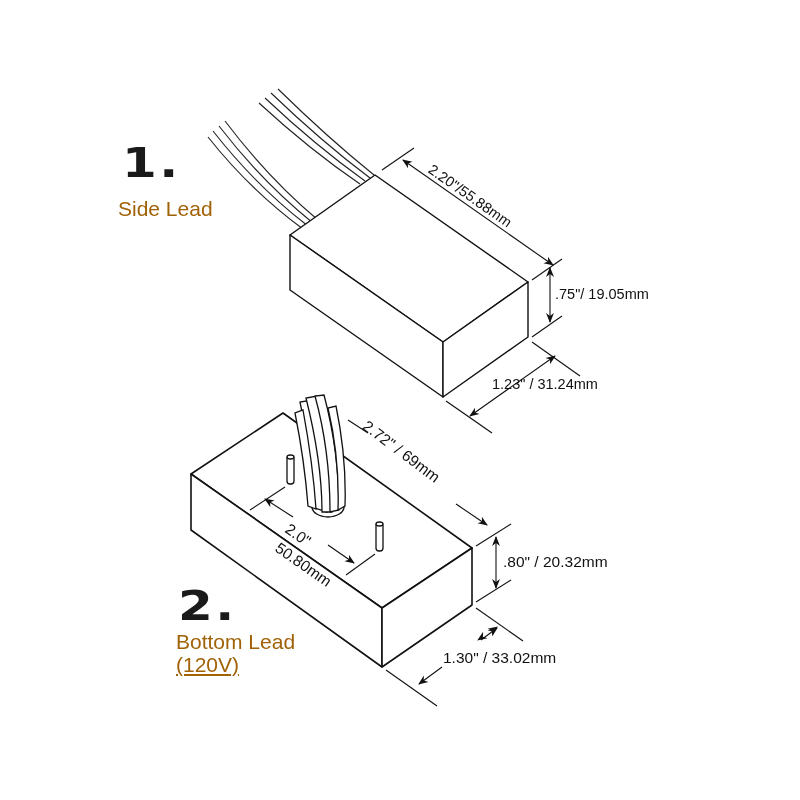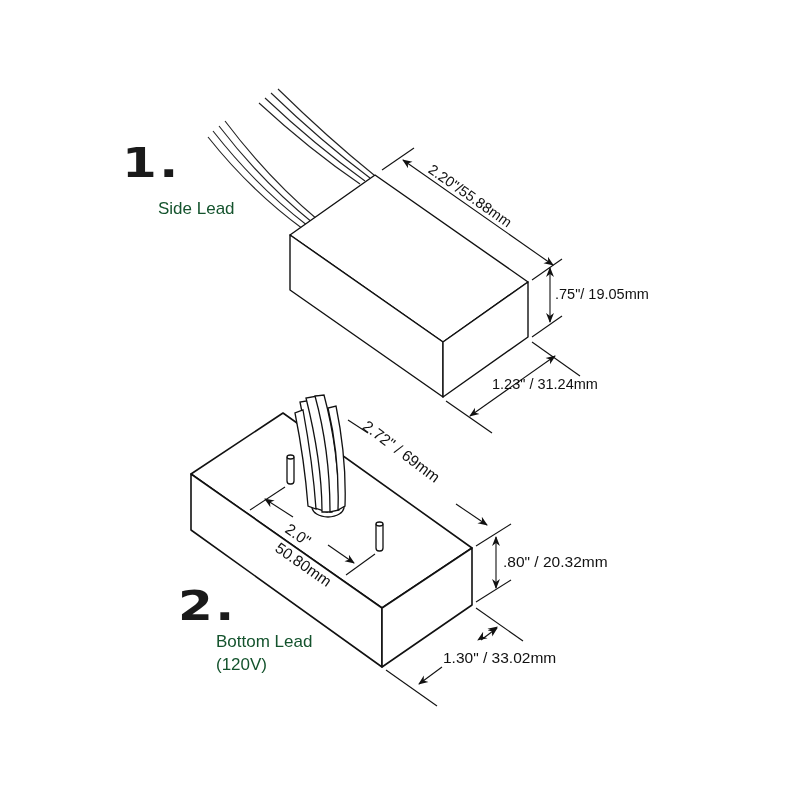--- a/index.html
+++ b/index.html
@@ -1,19 +1,19 @@
 <!DOCTYPE html>
 <html><head>
 <meta charset="utf-8">
 <style>
   html, body { margin: 0; padding: 0; background: #ffffff; }
   body { width: 800px; height: 800px; position: relative; overflow: hidden; font-family: "Liberation Sans", sans-serif; }
   #canvas { position: absolute; left: 0; top: 0; width: 800px; height: 800px; }
   .num { position: absolute; font-family: "DejaVu Sans", sans-serif; font-weight: 900; font-size: 40px; color: #1a1a1a; letter-spacing: 2px; transform: scaleX(1.25); transform-origin: left top; }
-  .label { position: absolute; font-size: 17px; color: #14532d; line-height: 22px; margin-left: 40px; }
+  .label { position: absolute; font-size: 21px; color: #a16207; line-height: 22px; }
   .dim { position: absolute; font-size: 14.5px; color: #111; white-space: nowrap; }
   .rot { transform-origin: left top; }
   svg line, svg path, svg polyline, svg polygon { vector-effect: non-scaling-stroke; }
 </style>
 </head>
 <body>
 
 <svg id="canvas" viewBox="0 0 800 800" xmlns="http://www.w3.org/2000/svg">
   <defs>
     <marker id="arr" viewBox="0 0 10 10" refX="9" refY="5" markerWidth="9" markerHeight="9" orient="auto-start-reverse">
@@ -111,19 +111,19 @@
 
 <div class="num" style="left:122px; top:140px;">1.</div>
 <div class="label" style="left:118px; top:198px;">Side Lead</div>
 
 <div class="dim rot" style="left:433px; top:160px; transform: rotate(35deg); background:#fff; padding:0 2px;">2.20"/55.88mm</div>
 <div class="dim" style="left:555px; top:286px;">.75"/ 19.05mm</div>
 <div class="dim" style="left:492px; top:376px;">1.23" / 31.24mm</div>
 
 <div class="num" style="left:178px; top:583px;">2.</div>
 <div class="label" style="left:176px; top:631px;">Bottom Lead</div>
-<div class="label" style="left:176px; top:654px;">(120V)</div>
+<div class="label" style="left:176px; top:654px;text-decoration:underline;">(120V)</div>
 
 <div class="dim rot" style="left:370px; top:417px; font-size:15.5px; transform: rotate(37deg);">2.72" / 69mm</div>
 <div class="dim rot" style="left:292px; top:520px; font-size:15.5px; transform: rotate(35deg);">2.0"</div>
 <div class="dim rot" style="left:282px; top:539px; font-size:15.5px; transform: rotate(35deg);">50.80mm</div>
 <div class="dim" style="left:503px; top:553px; font-size:15.5px;">.80" / 20.32mm</div>
 <div class="dim" style="left:443px; top:649px; font-size:15.5px;">1.30" / 33.02mm</div>
 
 </body></html>

